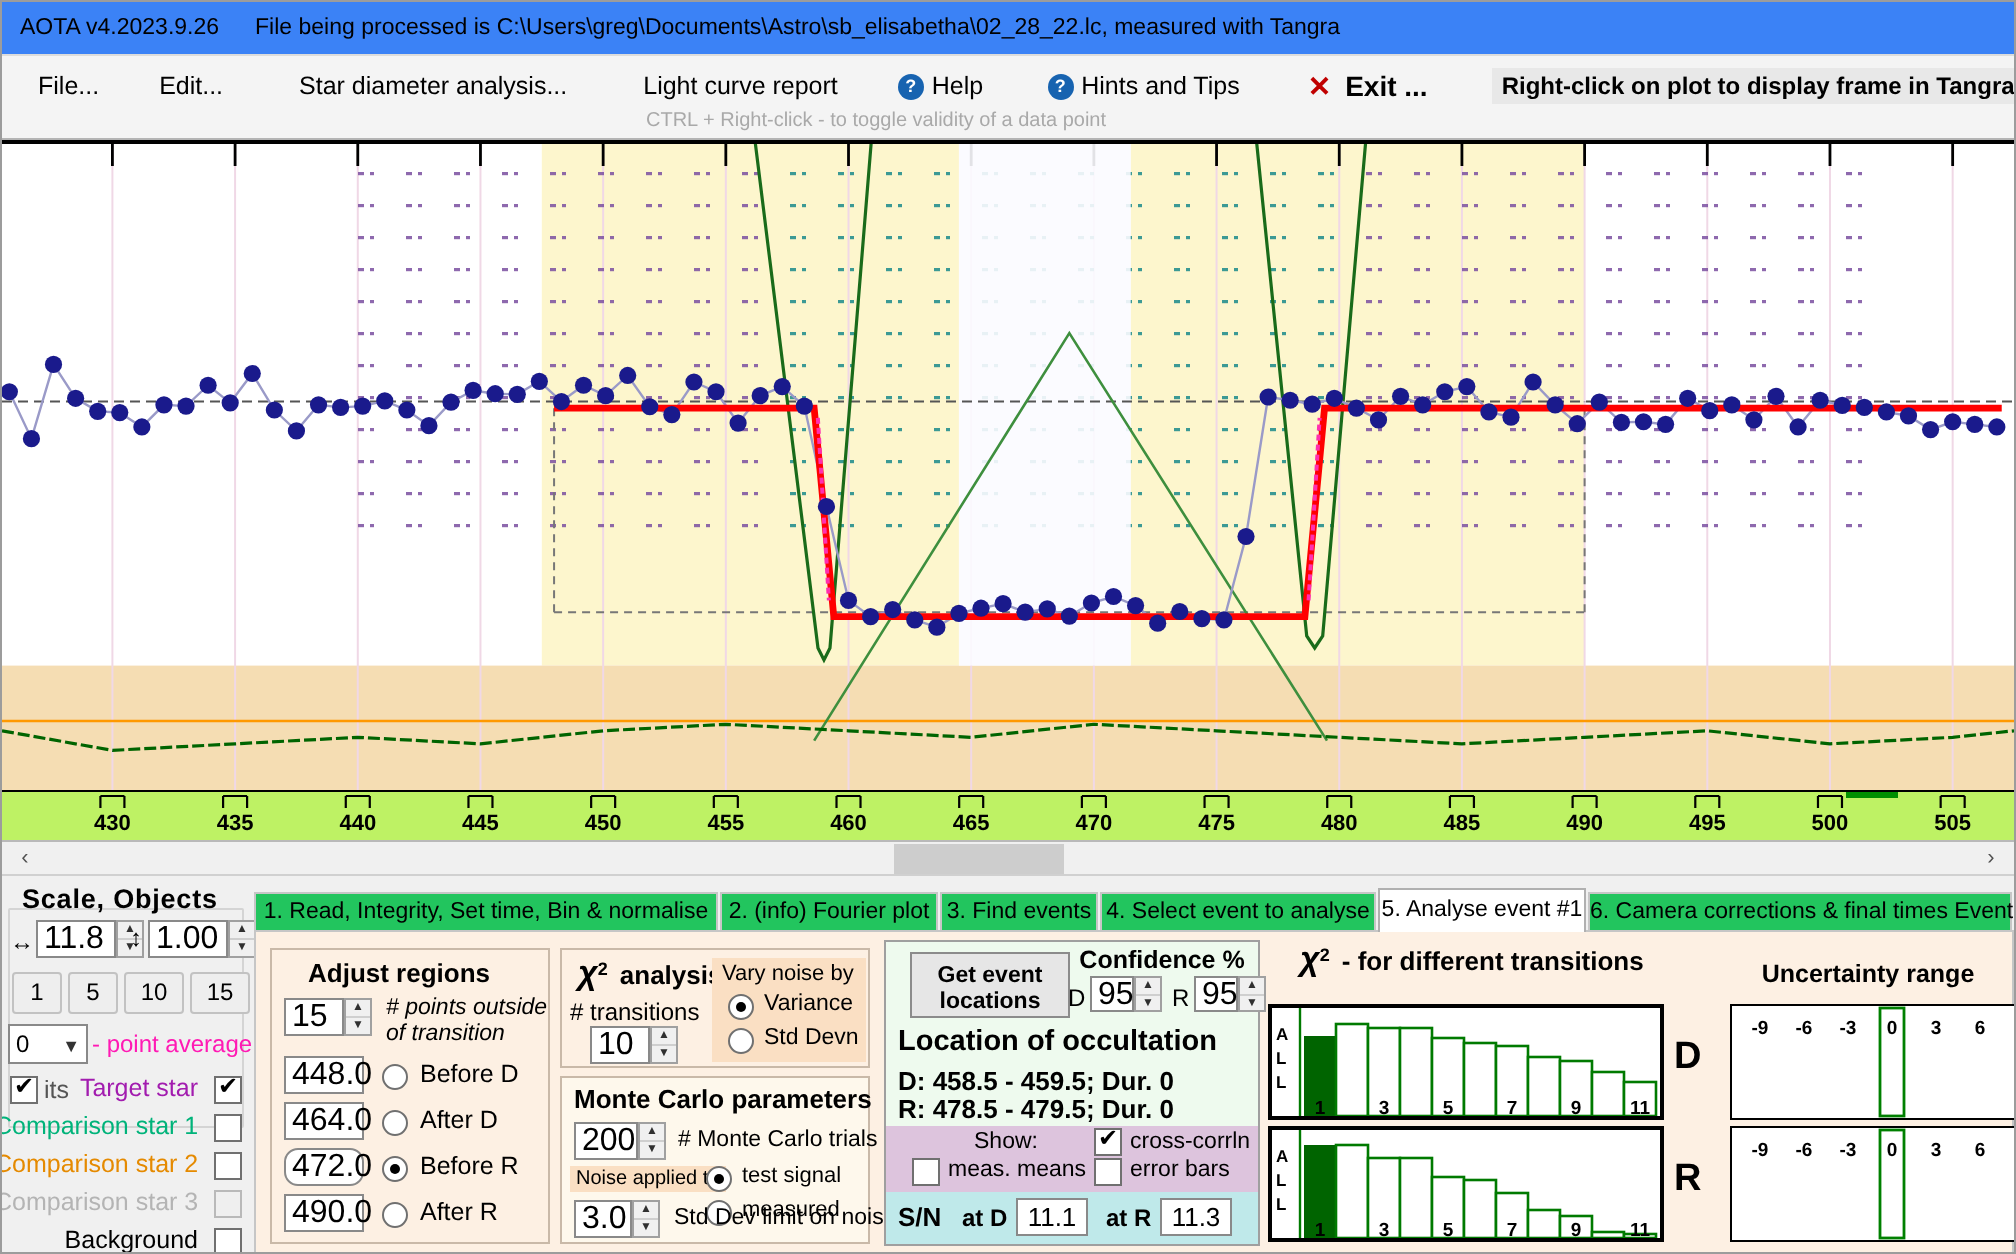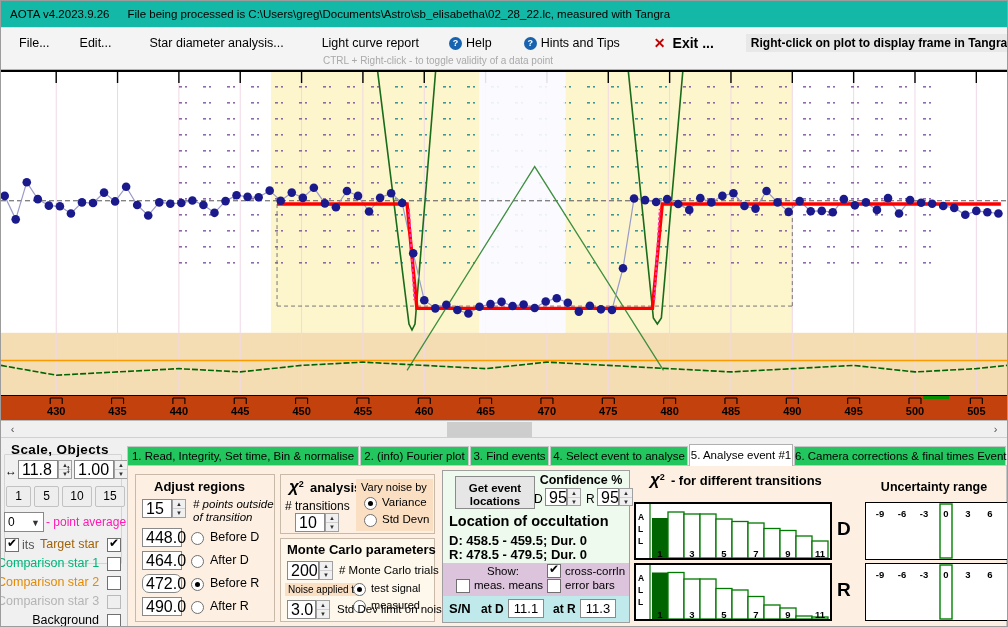--- a/index.html
+++ b/index.html
@@ -16,21 +16,21 @@
     position: relative;
     width: 1008px; height: 627px;
     background: #f0f0f0;
     border: 1px solid #9c9c9c;
     overflow: hidden;
   }
 
   
   #titlebar {
     position: absolute; left: 0; top: 0; width: 1006px; height: 27px;
-    background: #14b8a6;
+    background: #3b82f6;
     border-bottom: 1px solid #dcdcdc;
     display: flex; align-items: center;
   }
   #titlebar .app-ver {
     font-size: 11.5px; margin-left: 9px; white-space: nowrap;
   }
   #titlebar .file-line {
     font-size: 11.5px; margin-left: 18px; white-space: nowrap;
   }
 
@@ -71,21 +71,21 @@
     background: #fff;
     border-top: 2px solid #000;
     border-bottom: 1px solid #000;
     overflow: hidden;
   }
   #plot { position: absolute; left: 0; top: 0; width: 1006px; height: 326px; }
 
   
   #xaxis {
     position: absolute; left: 0; top: 395px; width: 1006px; height: 25px;
-    background: #c2410c;
+    background: #bef264;
     border-bottom: 1px solid #b9b9b9;
   }
   #xaxis svg { display: block; }
 
   
   #hscroll {
     position: absolute; left: 0; top: 420px; width: 1006px; height: 17px;
     background: #f0f0f0; border-bottom: 1px solid #d0d0d0;
   }
   #hscroll .arrow {
@@ -1257,21 +1257,21 @@
 
     <div class="selbox">
       <span>0</span>
       <span class="chev">▼</span>
     </div>
     <div class="pt-avg">- point average</div>
 
     <div class="obj-row" style="left:0; top:99px; width:124px;">
       <span class="cbx checked" style="left:4px;"></span>
       <span style="position:absolute; left:21px; top:1px; font-size:12.5px; color:#555;">its</span>
-      <span class="obj-label" style="color:#a16207;">Target star</span>
+      <span class="obj-label" style="color:#a21caf;">Target star</span>
       <span class="cbx checked" style="right:4px;"></span>
     </div>
     <div class="obj-row" style="left:0; top:118px; width:124px;">
       <span class="obj-label" style="color:#00b37a; left:-4px; right:auto;">Comparison star 1</span>
       <span class="cbx" style="right:4px;"></span>
     </div>
     <div class="obj-row" style="left:0; top:137px; width:124px;">
       <span class="obj-label" style="color:#e58a00; left:-4px; right:auto;">Comparison star 2</span>
       <span class="cbx" style="right:4px;"></span>
     </div>

